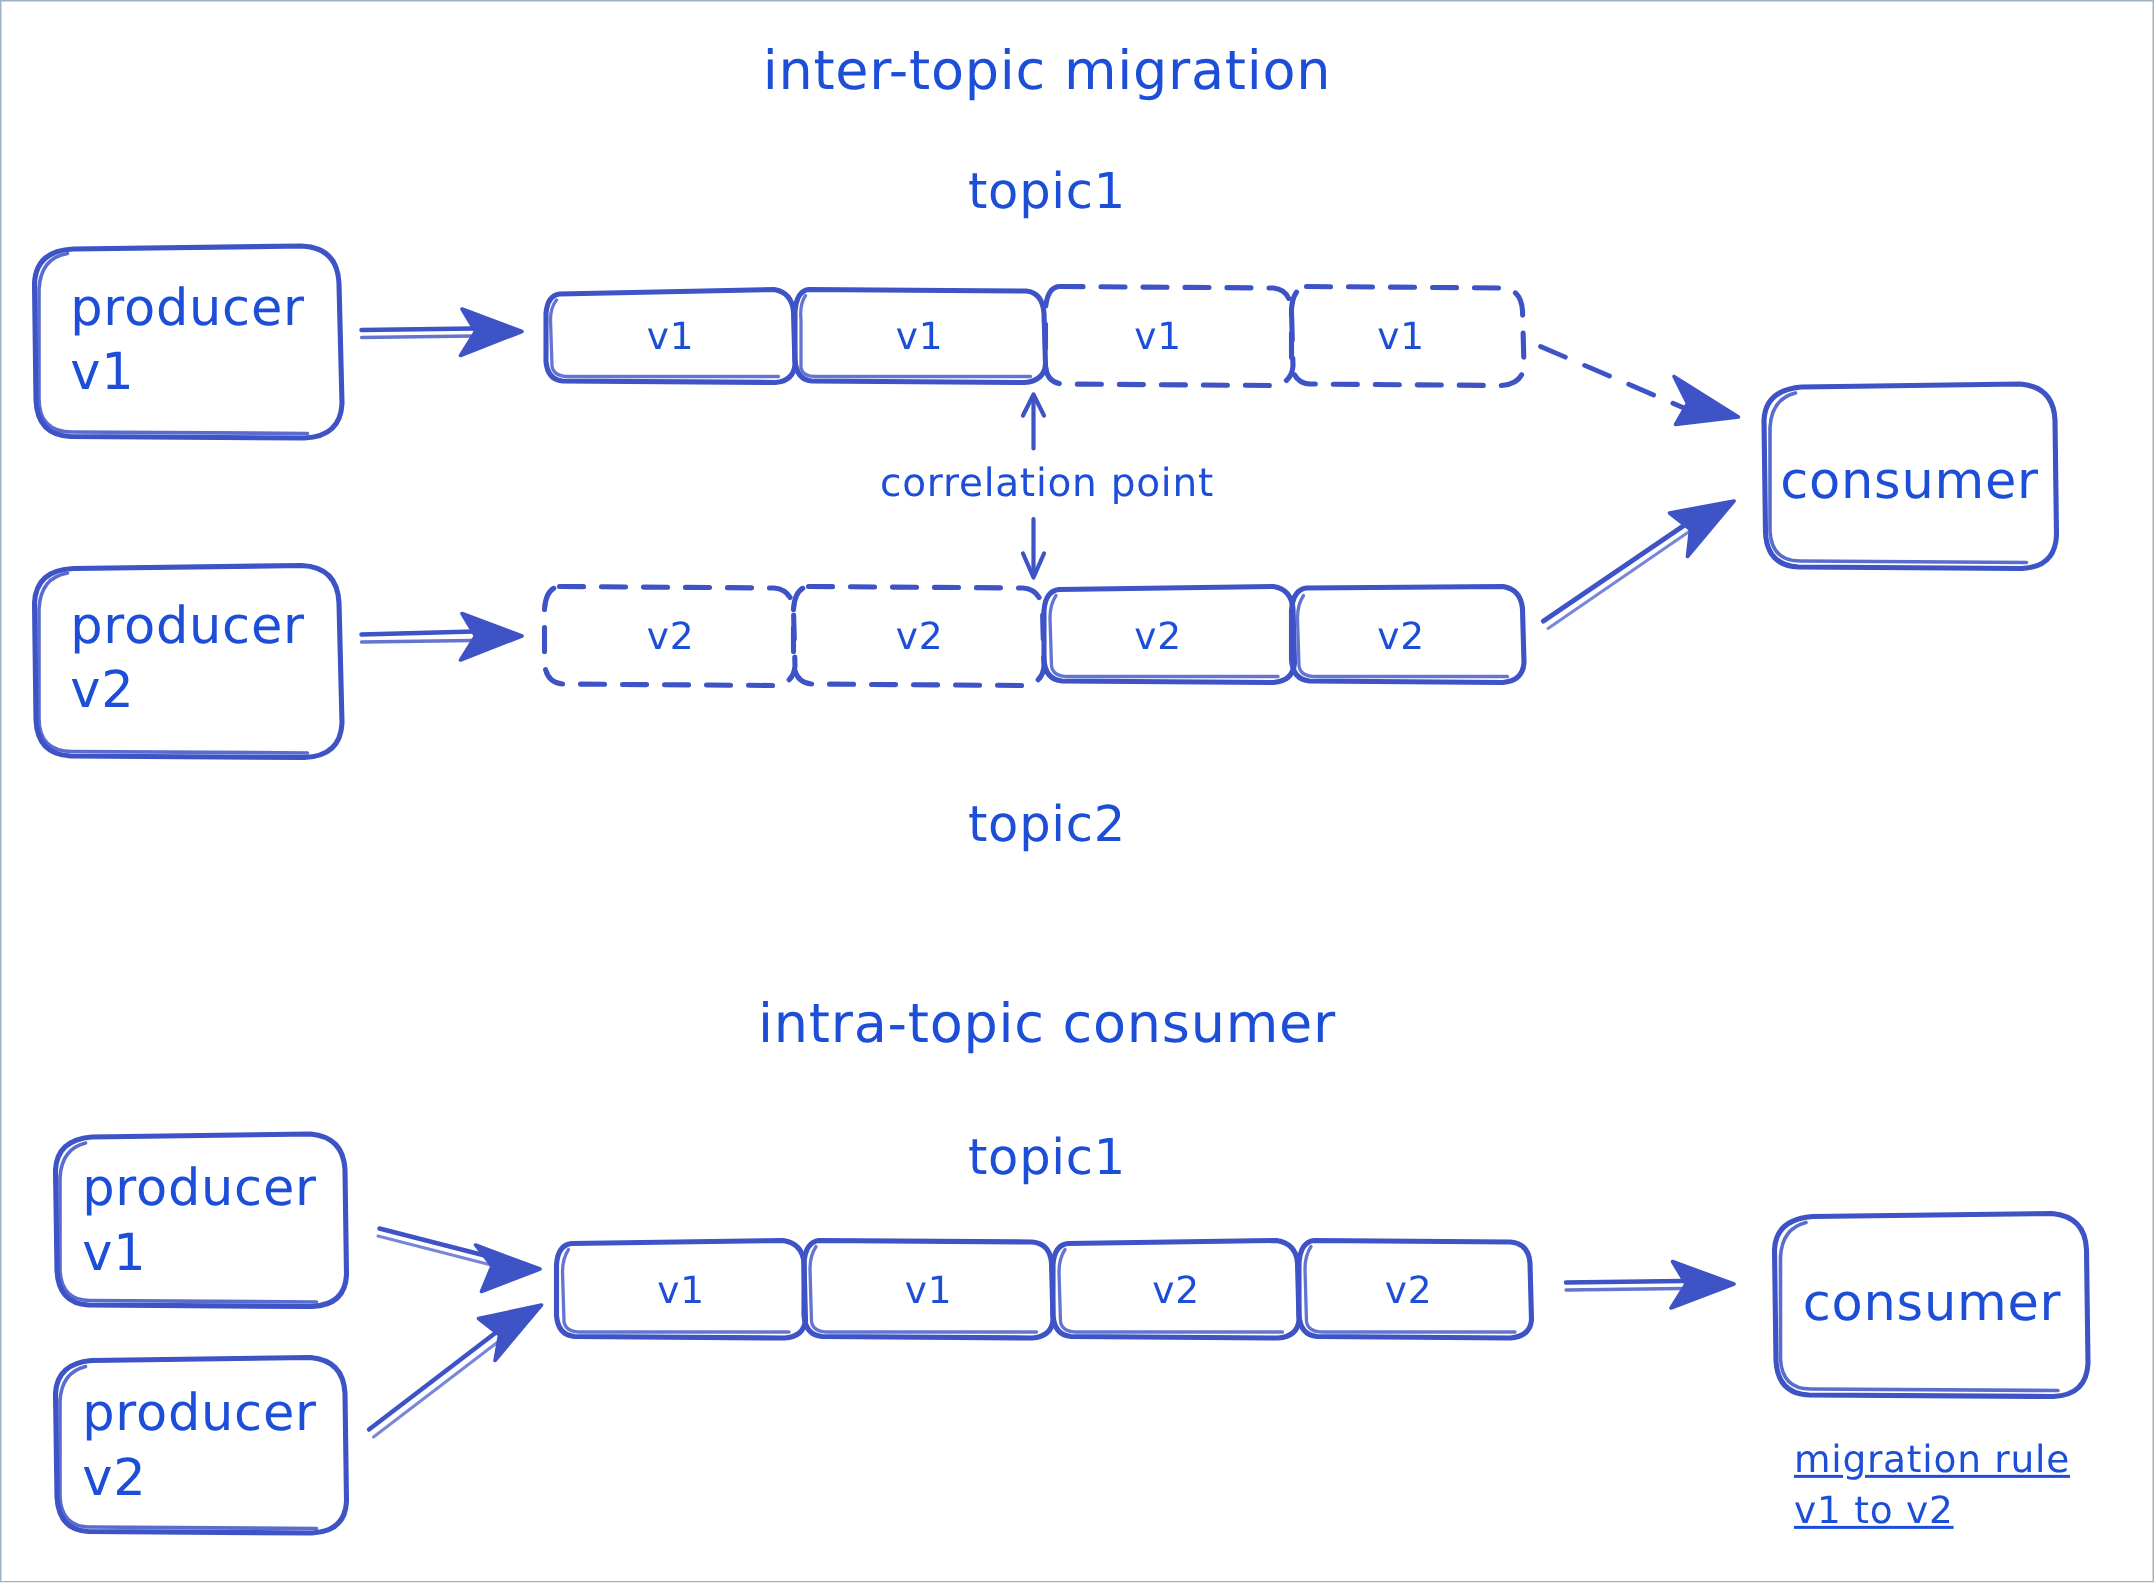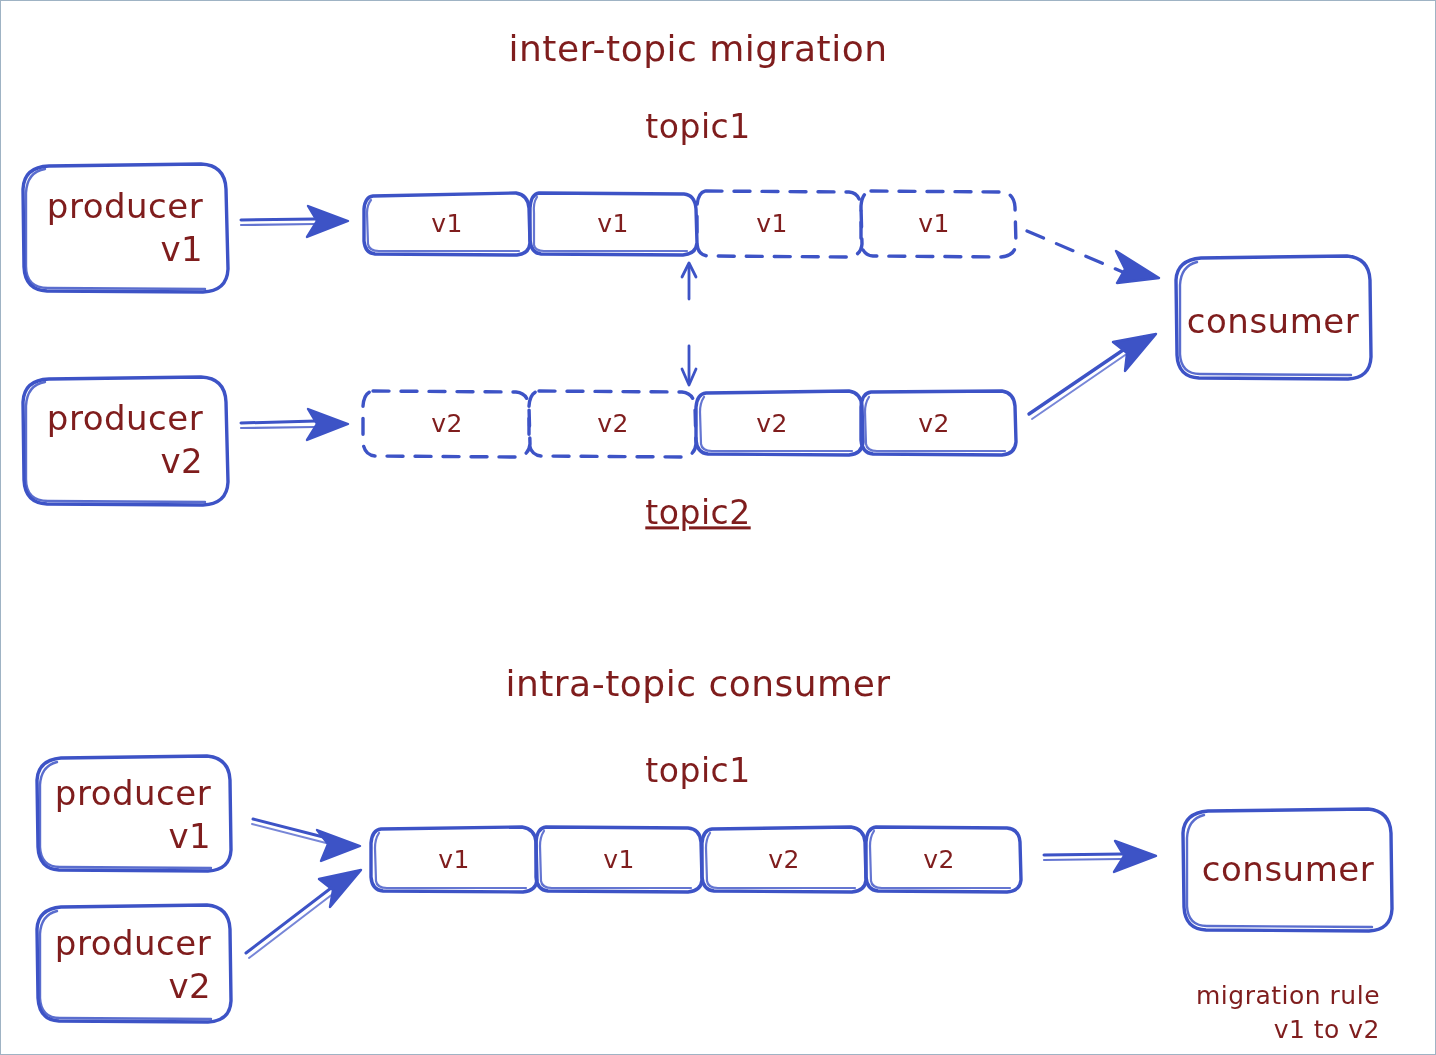--- a/index.html
+++ b/index.html
@@ -22,24 +22,24 @@
   svg.layer {
     position: absolute;
     top: 0;
     left: 0;
     width: 1436px;
     height: 1055px;
     overflow: visible;
   }
   .txt {
     position: absolute;
-    color: #7f1d1d;
+    color: #1d4ed8;
     font-family: "DejaVu Sans", sans-serif;
     white-space: pre;
-    text-align: right;
+    text-align: left;
     line-height: 1.25;
     letter-spacing: 0.5px;
     user-select: none;
   }
   .t-title   { font-size: 36px; font-weight: 400; }
   .t-topic   { font-size: 33px; }
   .t-node    { font-size: 34px; }
   .t-msg     { font-size: 25px; }
   .t-note    { font-size: 26px; }
   .t-rule    { font-size: 25px; line-height: 1.35; }
@@ -195,42 +195,43 @@
 
   <div class="txt t-topic ctr" style="left:697px; top:126px;">topic1</div>
 
   <div class="txt t-node ctr" style="left:124px; top:226px;"><span>producer</span><br><span>v1</span></div>
 
   <div class="txt t-msg ctr" style="left:446px; top:223px;">v1</div>
   <div class="txt t-msg ctr" style="left:612px; top:223px;">v1</div>
   <div class="txt t-msg ctr" style="left:771px; top:223px;">v1</div>
   <div class="txt t-msg ctr" style="left:933px; top:223px;">v1</div>
 
+  <div class="txt t-note ctr" style="left:697px; top:322px;">correlation point</div>
 
   <div class="txt t-node ctr" style="left:124px; top:438px;"><span>producer</span><br><span>v2</span></div>
 
   <div class="txt t-msg ctr" style="left:446px; top:423px;">v2</div>
   <div class="txt t-msg ctr" style="left:612px; top:423px;">v2</div>
   <div class="txt t-msg ctr" style="left:771px; top:423px;">v2</div>
   <div class="txt t-msg ctr" style="left:933px; top:423px;">v2</div>
 
-  <div class="txt t-topic ctr" style="left:697px; top:512px;text-decoration:underline;">topic2</div>
+  <div class="txt t-topic ctr" style="left:697px; top:548px;">topic2</div>
 
   <div class="txt t-node ctr" style="left:1272px; top:320px;">consumer</div>
 
   <div class="txt t-title ctr" style="left:697px; top:682px;">intra-topic consumer</div>
 
   <div class="txt t-topic ctr" style="left:697px; top:770px;">topic1</div>
 
   <div class="txt t-node ctr" style="left:132px; top:813px;"><span>producer</span><br><span>v1</span></div>
 
   <div class="txt t-node ctr" style="left:132px; top:963px;"><span>producer</span><br><span>v2</span></div>
 
   <div class="txt t-msg ctr" style="left:453px; top:859px;">v1</div>
   <div class="txt t-msg ctr" style="left:618px; top:859px;">v1</div>
   <div class="txt t-msg ctr" style="left:783px; top:859px;">v2</div>
   <div class="txt t-msg ctr" style="left:938px; top:859px;">v2</div>
 
   <div class="txt t-node ctr" style="left:1287px; top:868px;">consumer</div>
 
-  <div class="txt t-rule ctr" style="left:1287px; top:1012px;"><span>migration rule</span><br><span>v1 to v2</span></div>
+  <div class="txt t-rule ctr" style="left:1287px; top:989px;text-decoration:underline;"><span>migration rule</span><br><span>v1 to v2</span></div>
 
 </div>
 
 </body></html>

